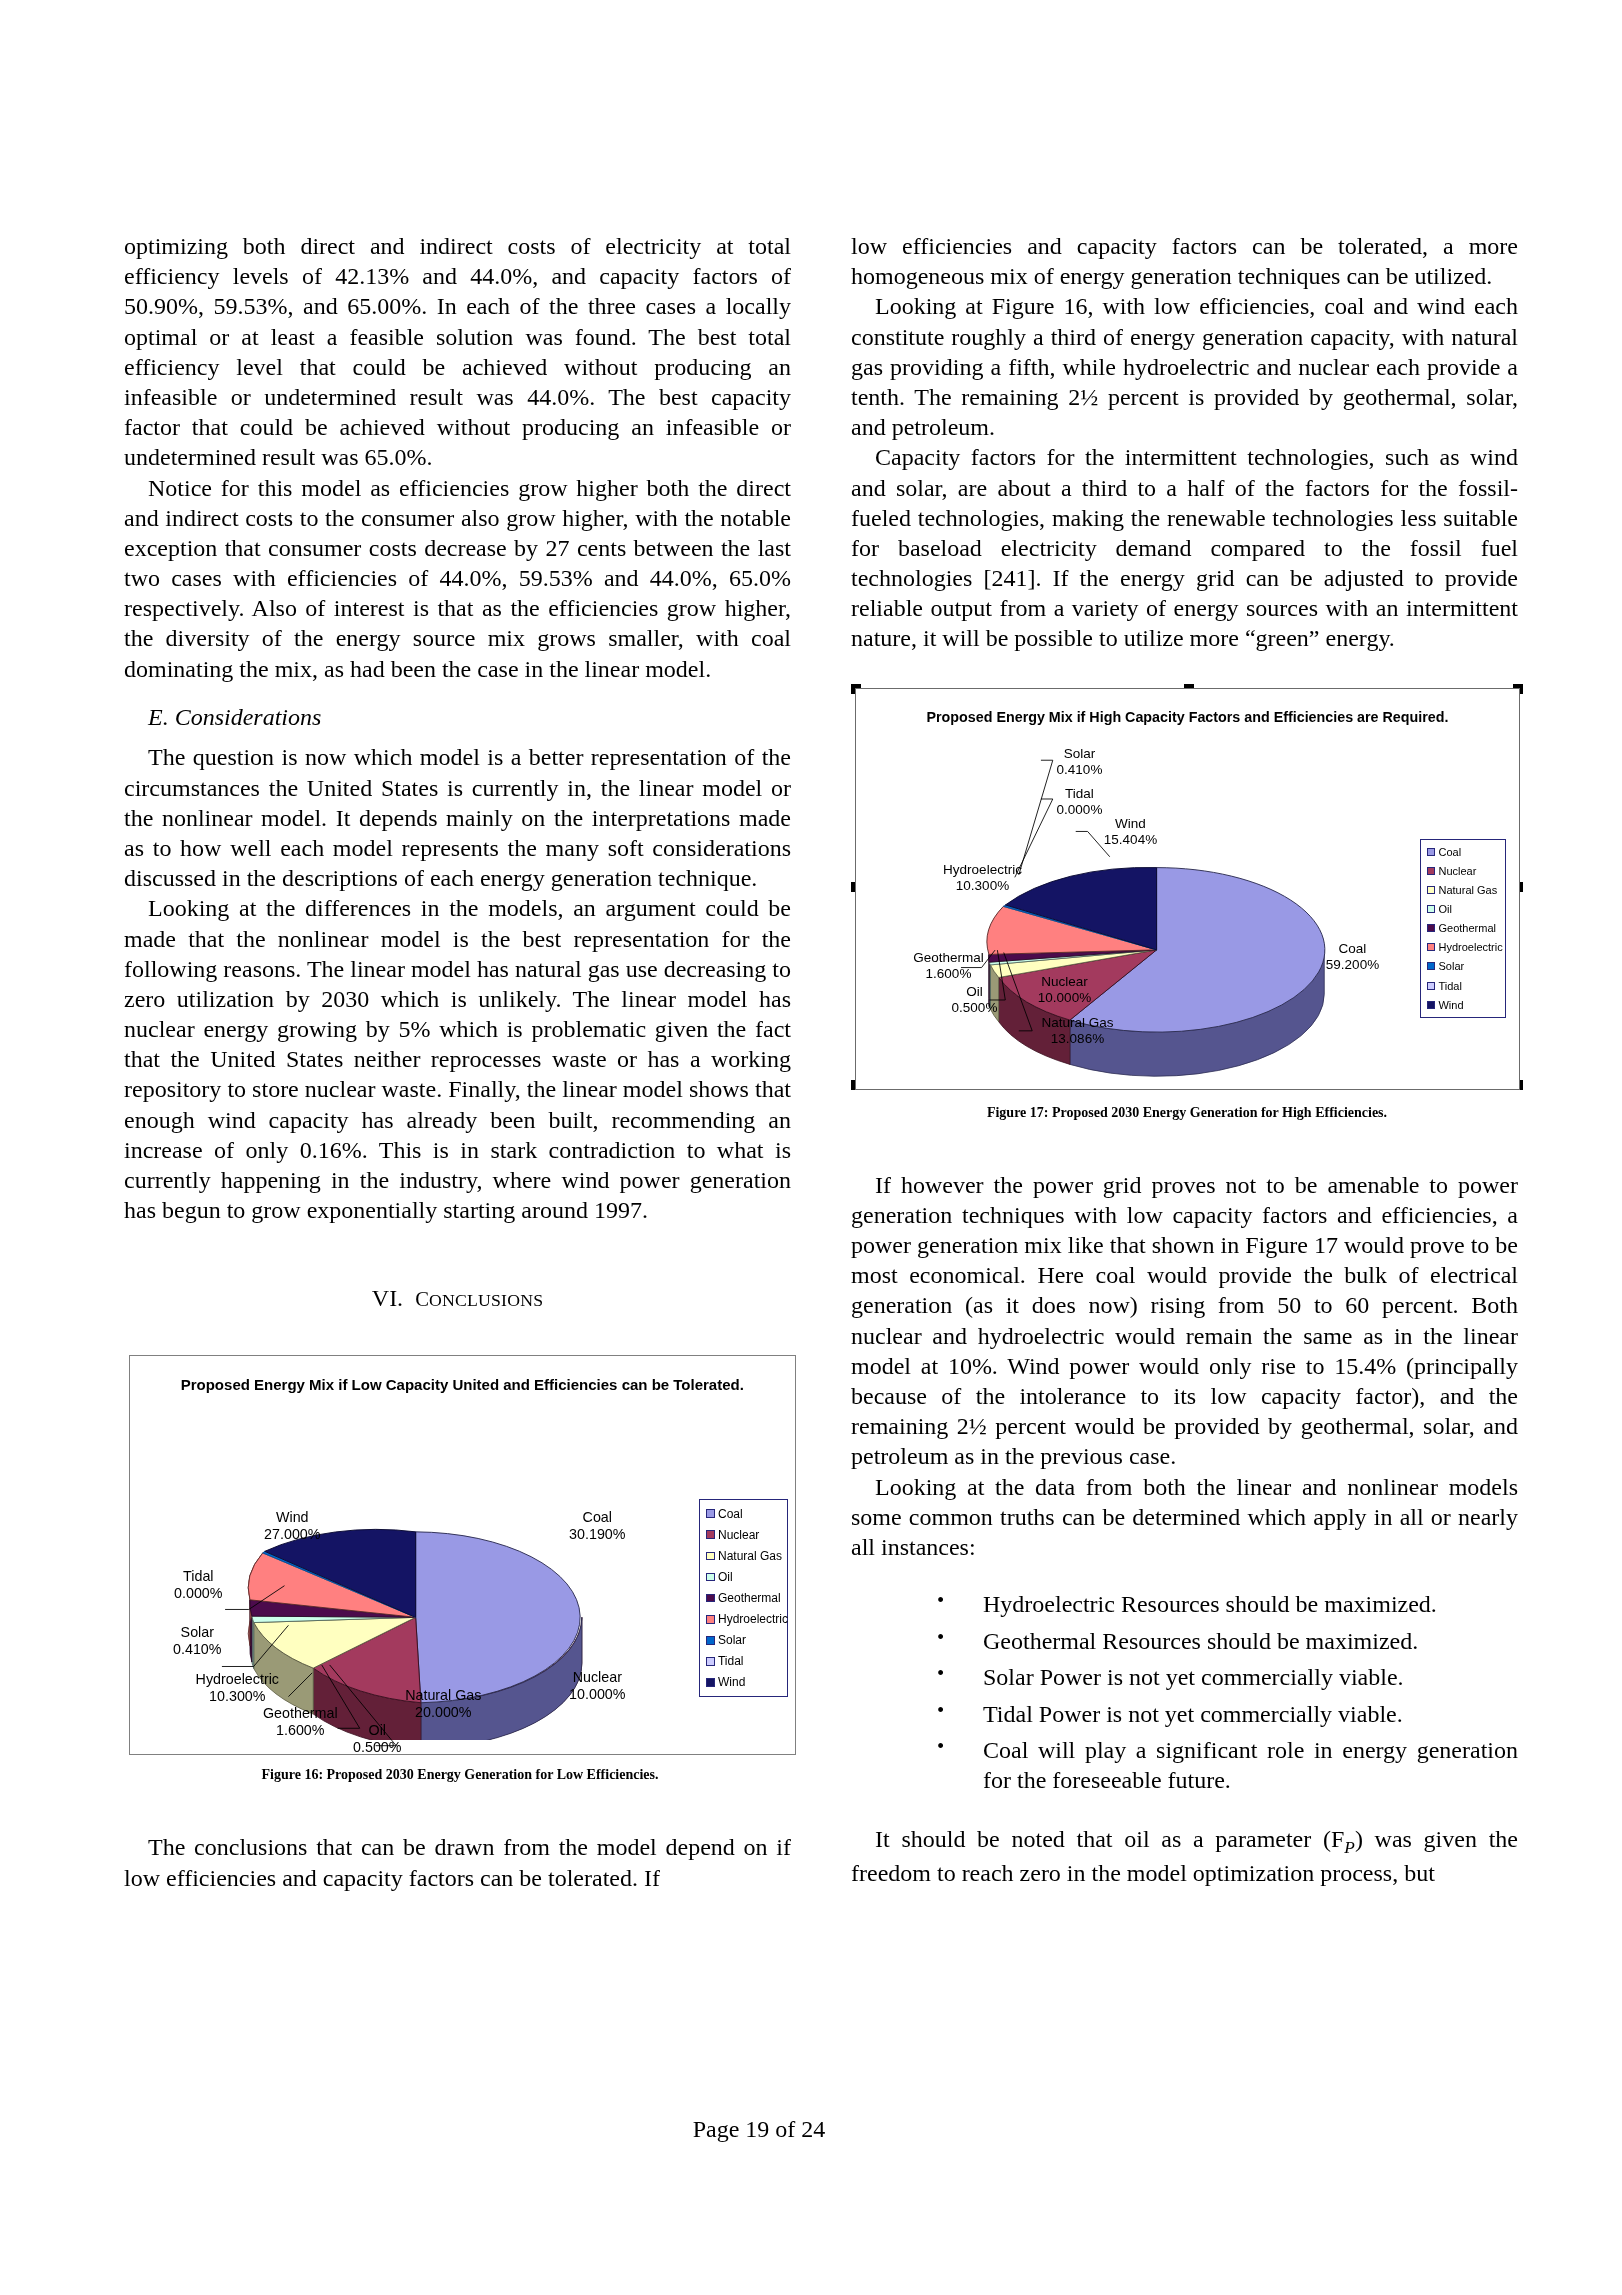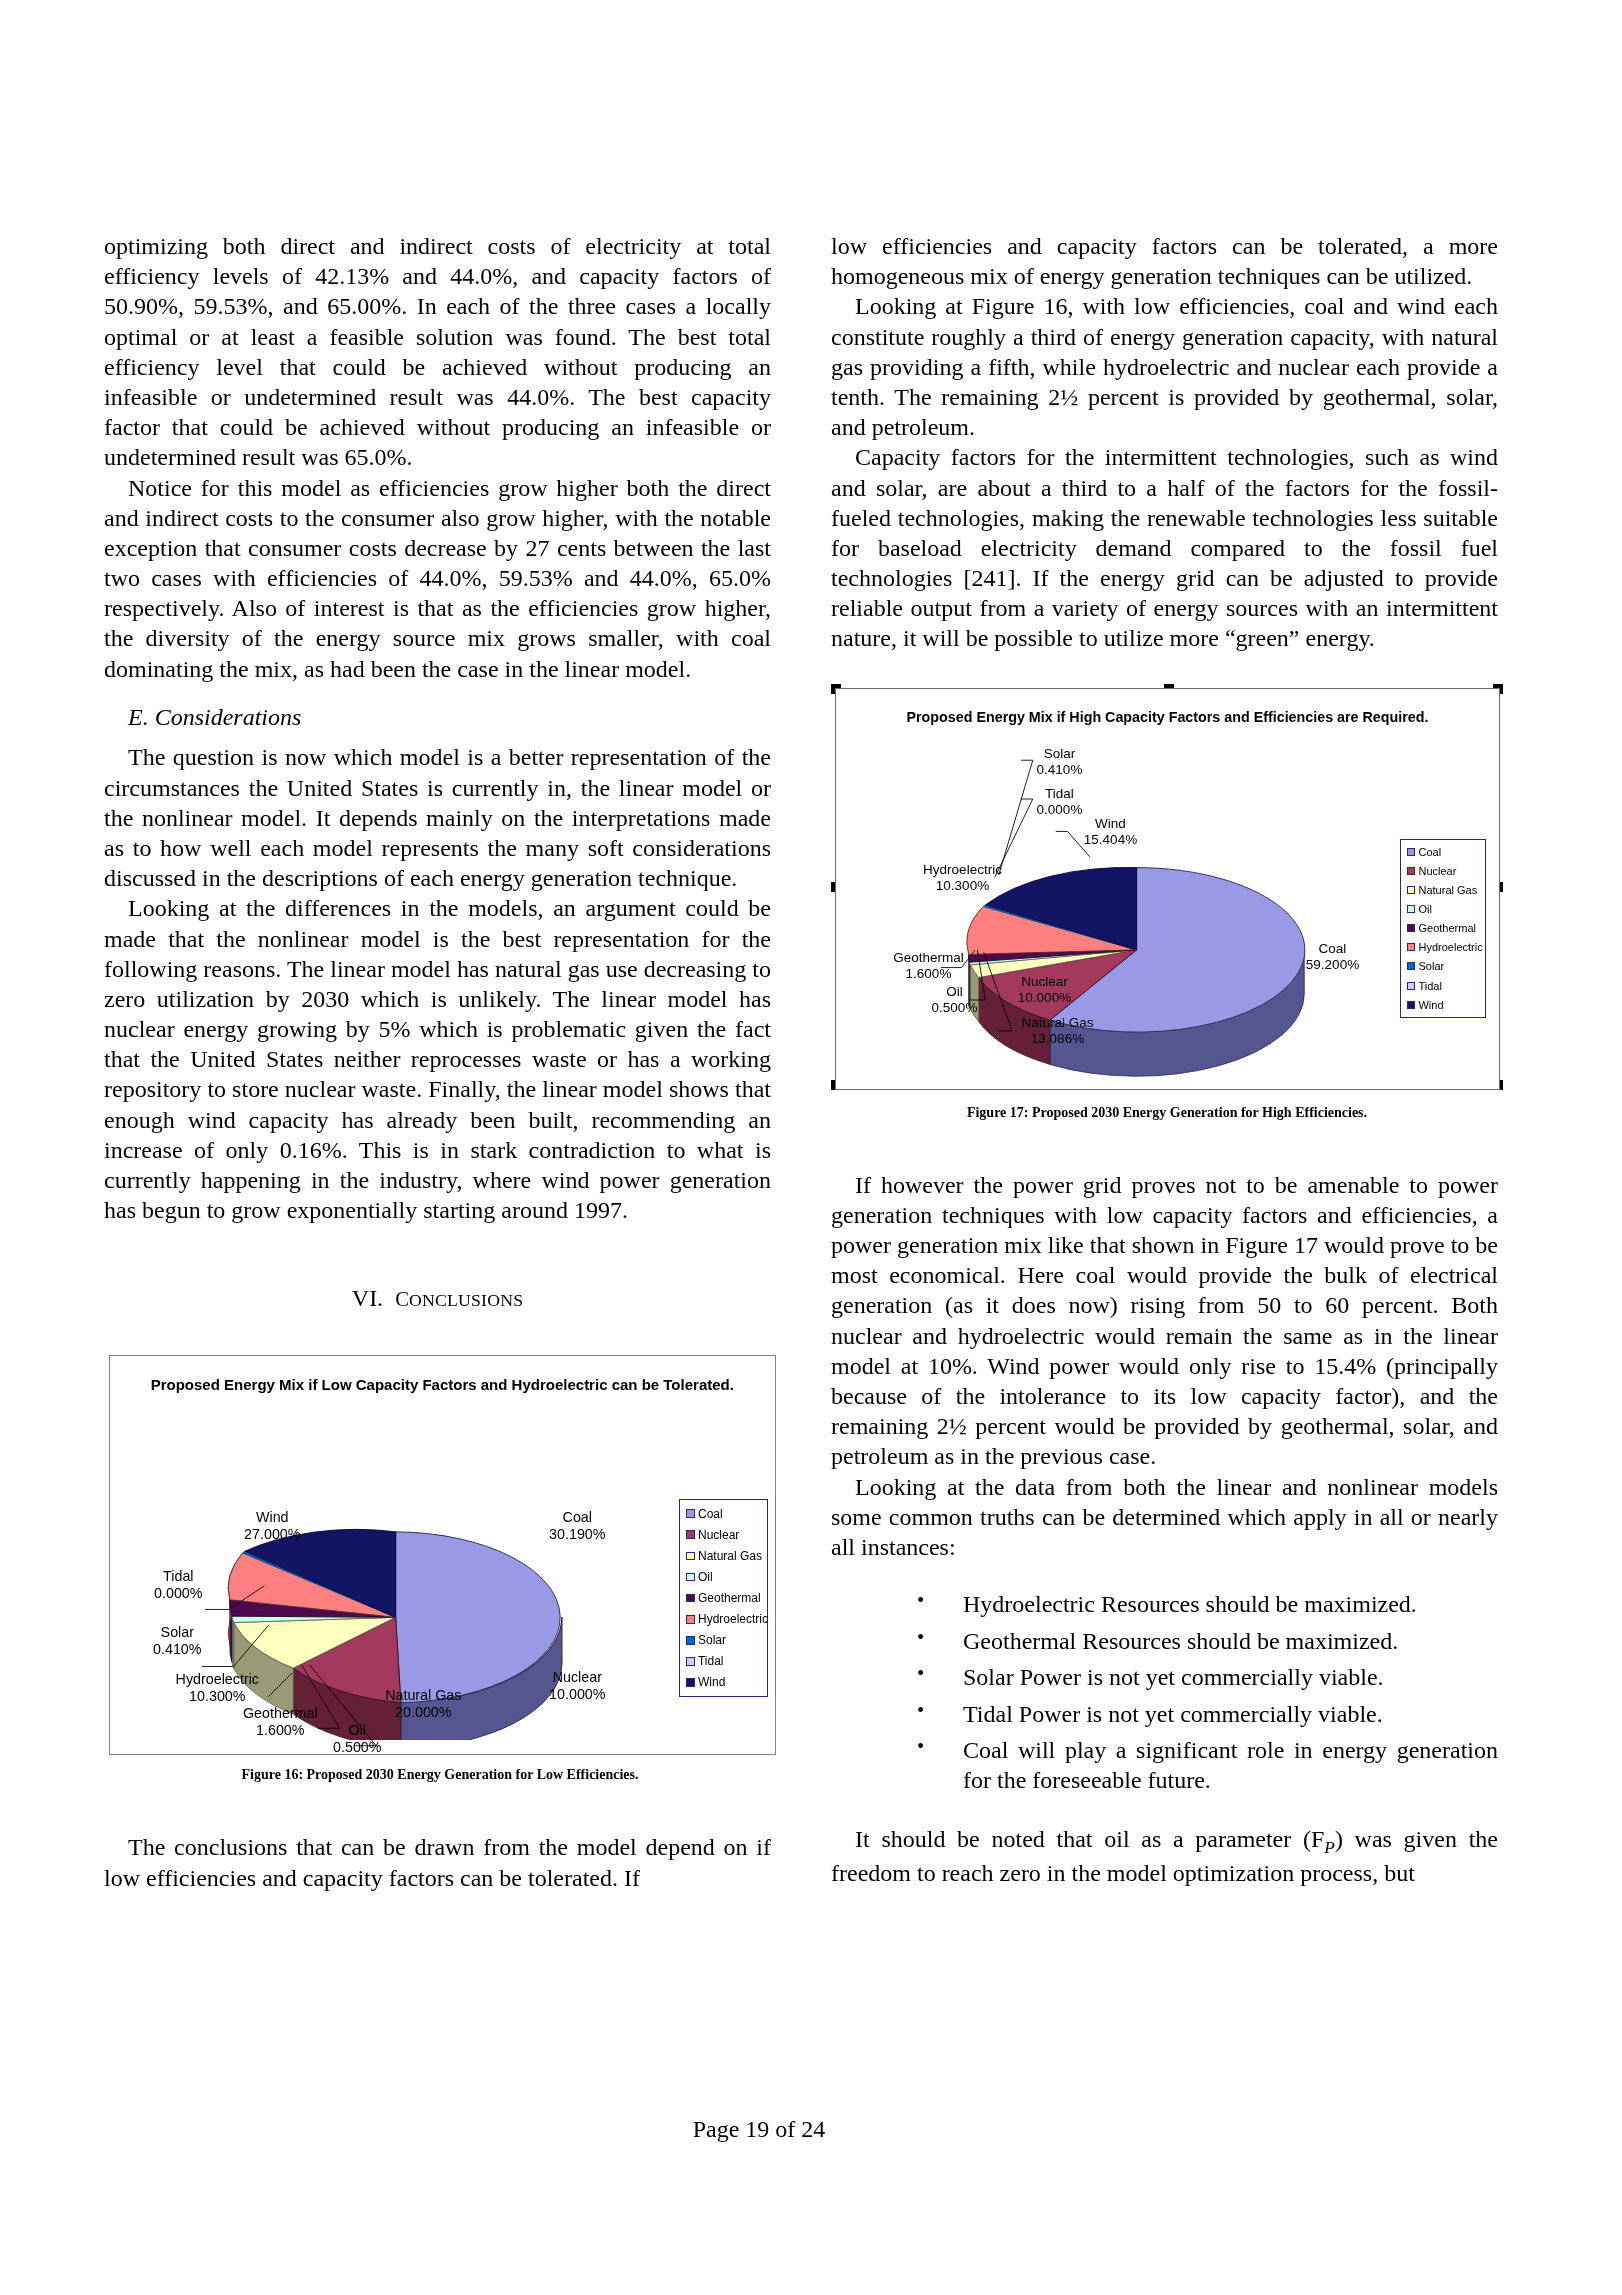--- a/index.html
+++ b/index.html
@@ -16,21 +16,21 @@
   }
   .page {
     position: absolute;
     left: 0; top: 0;
     width: 1622px;
     height: 2295px;
     background: #fff;
   }
   .columns {
     position: absolute;
-    left: 104px;
+    left: 124px;
     top: 231px;
     width: 1394px;
     display: flex;
     gap: 60px;
   }
   .col {
     width: 672px;
   }
   p.body {
     margin: 0;
@@ -166,21 +166,21 @@
       <p class="body indent">Looking at the differences in the models, an argument could be made that the nonlinear model is the best representation for the following reasons.  The linear model has natural gas use decreasing to zero utilization by 2030 which is unlikely.  The linear model has nuclear energy growing by 5% which is problematic given the fact that the United States neither reprocesses waste or has a working repository to store nuclear waste.   Finally, the linear model shows that enough wind capacity has already been built, recommending an increase of only 0.16%.  This is in stark contradiction to what is currently happening in the industry, where wind power generation has begun to grow exponentially starting around 1997.</p>
 
       <p class="conc-head">
         <span>VI.</span>&nbsp;&nbsp;<span class="smallcaps">C<span style="font-size:.86em">ONCLUSIONS</span></span>
       </p>
 
       <div style="position:relative;height:444px;margin-top:43px;">
 
         <div class="chart-box" id="fig16" style="position:absolute;left:4.8px;top:0;width:667px;height:400px;">
 
-          <div class="chart-title" style="top:20px;font-size:15px;">Proposed Energy Mix if Low Capacity Factors and Hydroelectric can be Tolerated.</div>
+          <div class="chart-title" style="top:20px;font-size:15px;">Proposed Energy Mix if Low Capacity United and Efficiencies can be Tolerated.</div>
 
           <div class="pie-wrap" style="left:48px;top:107px;width:507px;height:277px;">
             <svg width="507" height="277" viewBox="0 0 640 350">
               <defs></defs>
 
               <path d="M 510 195 A 210 108 0 0 1 360 298 L 360 356 A 210 108 0 0 0 510 253 Z" fill="#632038" stroke="#3a1020" stroke-width="1"></path>
 
               <path d="M 510 195 A 210 108 0 0 1 360 298 L 360 356 A 210 108 0 0 0 510 253 Z" fill="#55558f" stroke="#2f2f55" stroke-width="1" opacity="0"></path>
 
               <path d="M 510 195 A 210 108 0 0 1 306.6 302.9 L 306.6 360.9 A 210 108 0 0 0 510 253 Z" fill="#55558f" stroke="#2d2d52" stroke-width="1"></path>

